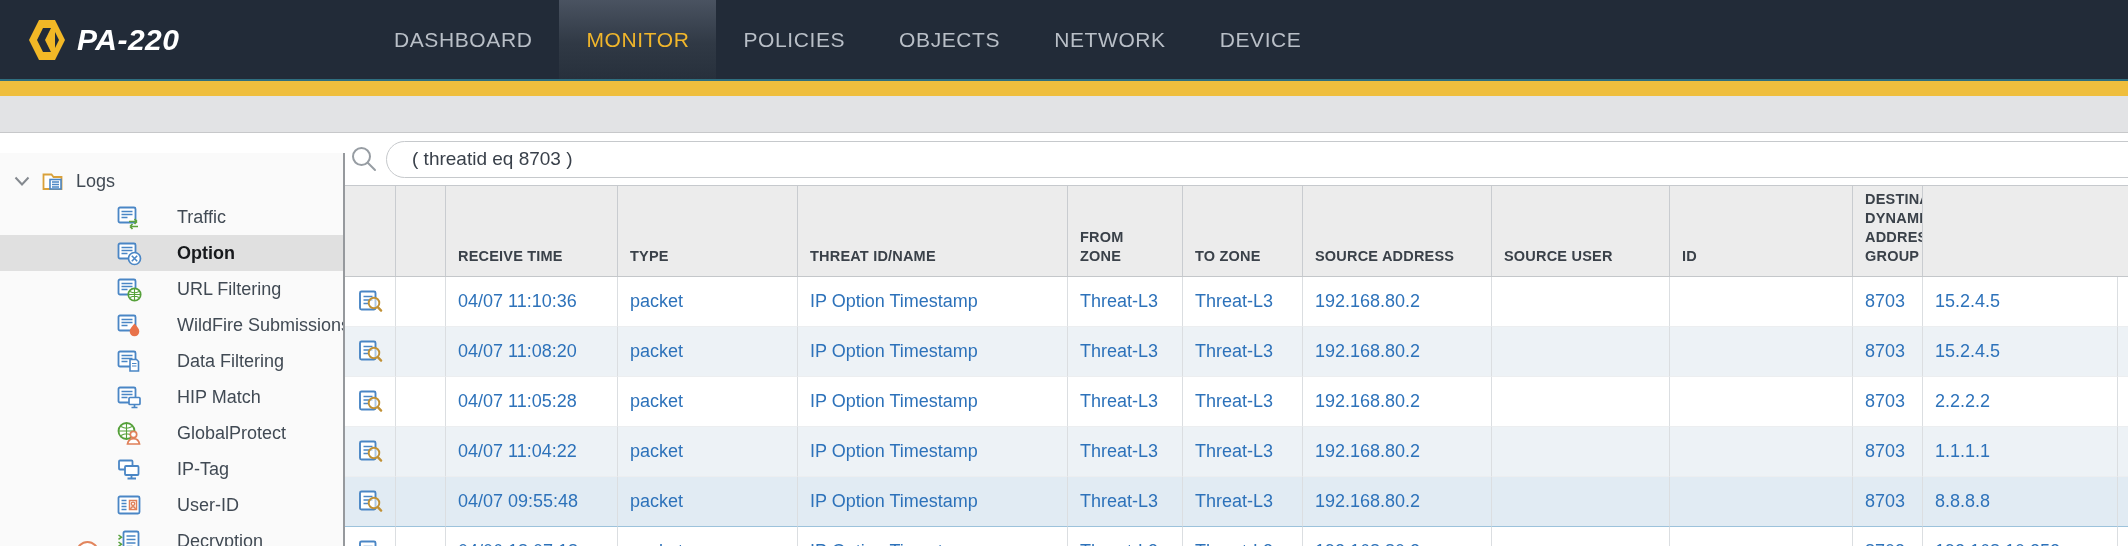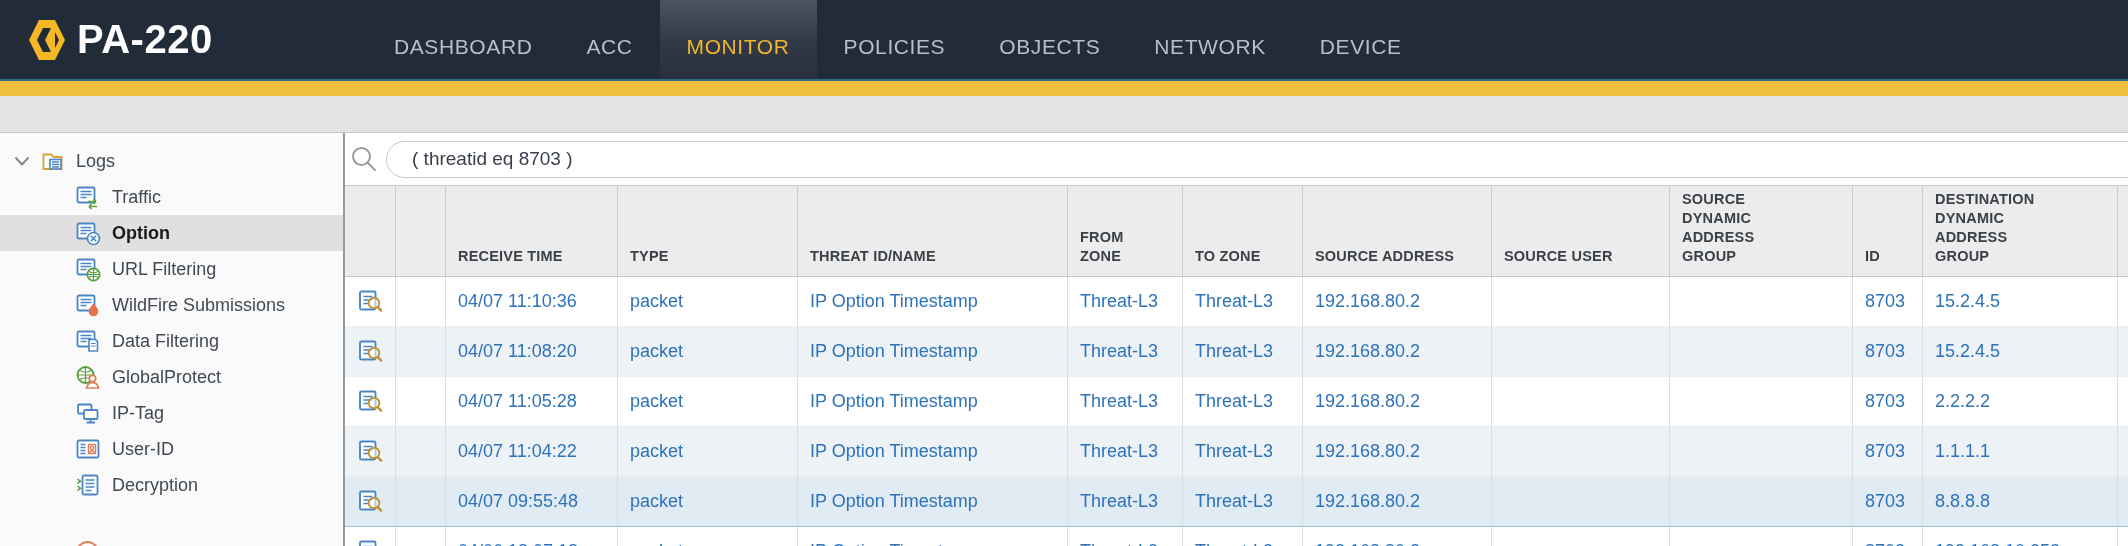--- a/index.html
+++ b/index.html
@@ -4,42 +4,42 @@
 <style>
   * { margin:0; padding:0; box-sizing:border-box; }
   html,body { width:2128px; height:546px; overflow:hidden;
     font-family:"Liberation Sans", sans-serif; background:#fff; }
 
   
   .topnav { position:relative; height:81px; background:#222b38;
     border-bottom:2px solid #2f6f80; display:flex; align-items:center; }
   .logo { display:flex; align-items:center; gap:11px; padding-left:28px; }
   .logo svg { display:block; }
-  .device-name { color:#ffffff; font-size:40px; font-weight:bold; letter-spacing:.5px; }
+  .device-name { color:#ffffff; font-size:30px; font-weight:bold; letter-spacing:.5px;font-style:italic; }
   .nav-list { position:absolute; left:367px; top:0; height:79px; display:flex; }
-  .nav-item { height:79px; line-height:79px; padding:7px 27px; font-size:21px;
+  .nav-item { height:79px; line-height:79px; padding:0 27px; font-size:21px;
     color:#b9bfc7; letter-spacing:.6px; cursor:pointer; }
   .nav-item.active { color:#f1b62b;
     background:linear-gradient(180deg,#4a5361 0%,#303945 55%,#27303c 100%); }
 
   .accent-bar { height:15px; background:#efbe3d; }
   .gray-band { height:37px; background:#e2e3e5; border-bottom:1px solid #c7c8ca; }
 
   
   .main { display:flex; height:413px; }
 
   
   .sidebar { width:345px; background:#fafafa; border-right:2px solid #96999d;
-    padding-top:10px; position:relative; overflow:hidden; }
+    padding-top:10px; position:relative; overflow:hidden;margin-top:20px; }
   .tree-row { height:36px; display:flex; align-items:center; font-size:18px;
     color:#414a54; cursor:pointer; white-space:nowrap; }
   .tree-root { padding-left:14px; }
   .tree-root .chev { margin-right:11px; display:flex; }
   .tree-root .ticon { margin-right:9px; display:flex; }
-  .tree-child { padding-left:75px; }
+  .tree-child { padding-left:116px;gap:24px; }
   .tree-child .ticon { margin-right:11px; display:flex; }
   .tree-row.selected { background:#e0e0e0; font-weight:bold; color:#17191c; }
   .partial-circle { position:absolute; left:76px; bottom:-18px; width:23px; height:23px;
     border:2px solid #e2855d; border-radius:50%; background:#fff; }
 
   
   .content { flex:1; display:flex; flex-direction:column; background:#fff; overflow:hidden; }
   .search-row { height:52px; display:flex; align-items:center; padding-left:4px; flex:0 0 auto; }
   .search-row .mag { display:flex; margin-right:7px; flex:0 0 auto; }
   .filter-pill { flex:1 0 auto; margin-right:-45px; height:37px; border:1.5px solid #c6c9cc;
@@ -77,21 +77,20 @@
   <div class="logo">
     <svg width="38" height="42" viewBox="0 0 38 42">
       <polygon points="11,1 27,1 37,21 27,41 11,41 1,21" fill="#f2b826"></polygon>
       <polygon points="15,9 23,9 17,21 23,33 15,33 9,21" fill="#222b38"></polygon>
       <polygon points="27,13 31,21 27,29" fill="#222b38"></polygon>
     </svg>
     <span class="device-name">PA-220</span>
   </div>
   <nav class="nav-list" id="nav-list">
       <div class="nav-item">DASHBOARD</div>
-      <div class="nav-item">ACC</div>
       <div class="nav-item active">MONITOR</div>
       <div class="nav-item">POLICIES</div>
       <div class="nav-item">OBJECTS</div>
       <div class="nav-item">NETWORK</div>
       <div class="nav-item">DEVICE</div>
     </nav>
 </header>
 
 <div class="accent-bar"></div>
 <div class="gray-band"></div>
@@ -164,20 +163,31 @@
               <path d="M5.5 7.5h11M5.5 10.5h11M5.5 13.5h6" fill="none" stroke="#4a86c5" stroke-width="1.5"></path>
               <path d="M14 11.5h6.5l2 2v9.5H14z" fill="#fff" stroke="#4a86c5" stroke-width="1.6"></path>
               <path d="M16 15.5h4.5M16 18h4.5" stroke="#4a86c5" stroke-width="1.2"></path>
             </svg>
           </span>
           <span>Data Filtering</span>
         </div>
         <div class="tree-row tree-child">
           <span class="ticon">
             <svg width="26" height="26" viewBox="0 0 26 26">
+              <rect x="2.5" y="3.5" width="17" height="15" rx="1.5" fill="#fff" stroke="#4a86c5" stroke-width="1.8"></rect>
+              <path d="M5.5 7.5h11M5.5 10.5h11M5.5 13.5h6" fill="none" stroke="#4a86c5" stroke-width="1.5"></path>
+              <rect x="13" y="13.5" width="11" height="7" rx="1" fill="#fff" stroke="#4a86c5" stroke-width="1.7"></rect>
+              <path d="M18.5 20.5v2.5M15.5 23.5h6" stroke="#4a86c5" stroke-width="1.7"></path>
+            </svg>
+          </span>
+          <span>HIP Match</span>
+        </div>
+        <div class="tree-row tree-child">
+          <span class="ticon">
+            <svg width="26" height="26" viewBox="0 0 26 26">
               <circle cx="10.5" cy="11" r="8" fill="#fff" stroke="#55a03a" stroke-width="1.8"></circle>
               <path d="M2.5 11h16M10.5 3v16M5 6.5c3.2 2 7.8 2 11 0M5 15.5c3.2-2 7.8-2 11 0" fill="none" stroke="#55a03a" stroke-width="1.1"></path>
               <circle cx="17.5" cy="14.5" r="3.2" fill="#fff" stroke="#e0805a" stroke-width="1.7"></circle>
               <path d="M11.5 24c.6-3.6 3-5.4 6-5.4s5.4 1.8 6 5.4z" fill="#fff" stroke="#e0805a" stroke-width="1.7"></path>
             </svg>
           </span>
           <span>GlobalProtect</span>
         </div>
         <div class="tree-row tree-child">
           <span class="ticon">
@@ -249,23 +259,20 @@
         <div class="hc">
           <span>TO ZONE</span>
         </div>
         <div class="hc">
           <span>SOURCE ADDRESS</span>
         </div>
         <div class="hc">
           <span>SOURCE USER</span>
         </div>
         <div class="hc">
-          <span>SOURCE DYNAMIC ADDRESS GROUP</span>
-        </div>
-        <div class="hc">
           <span>ID</span>
         </div>
         <div class="hc">
           <span>DESTINATION DYNAMIC ADDRESS GROUP</span>
         </div>
       </div>
     <div class="tbody" id="tbody">
         <div class="row grid">
           <div class="tc icon-cell">
             <svg width="27" height="27" viewBox="0 0 27 27">

